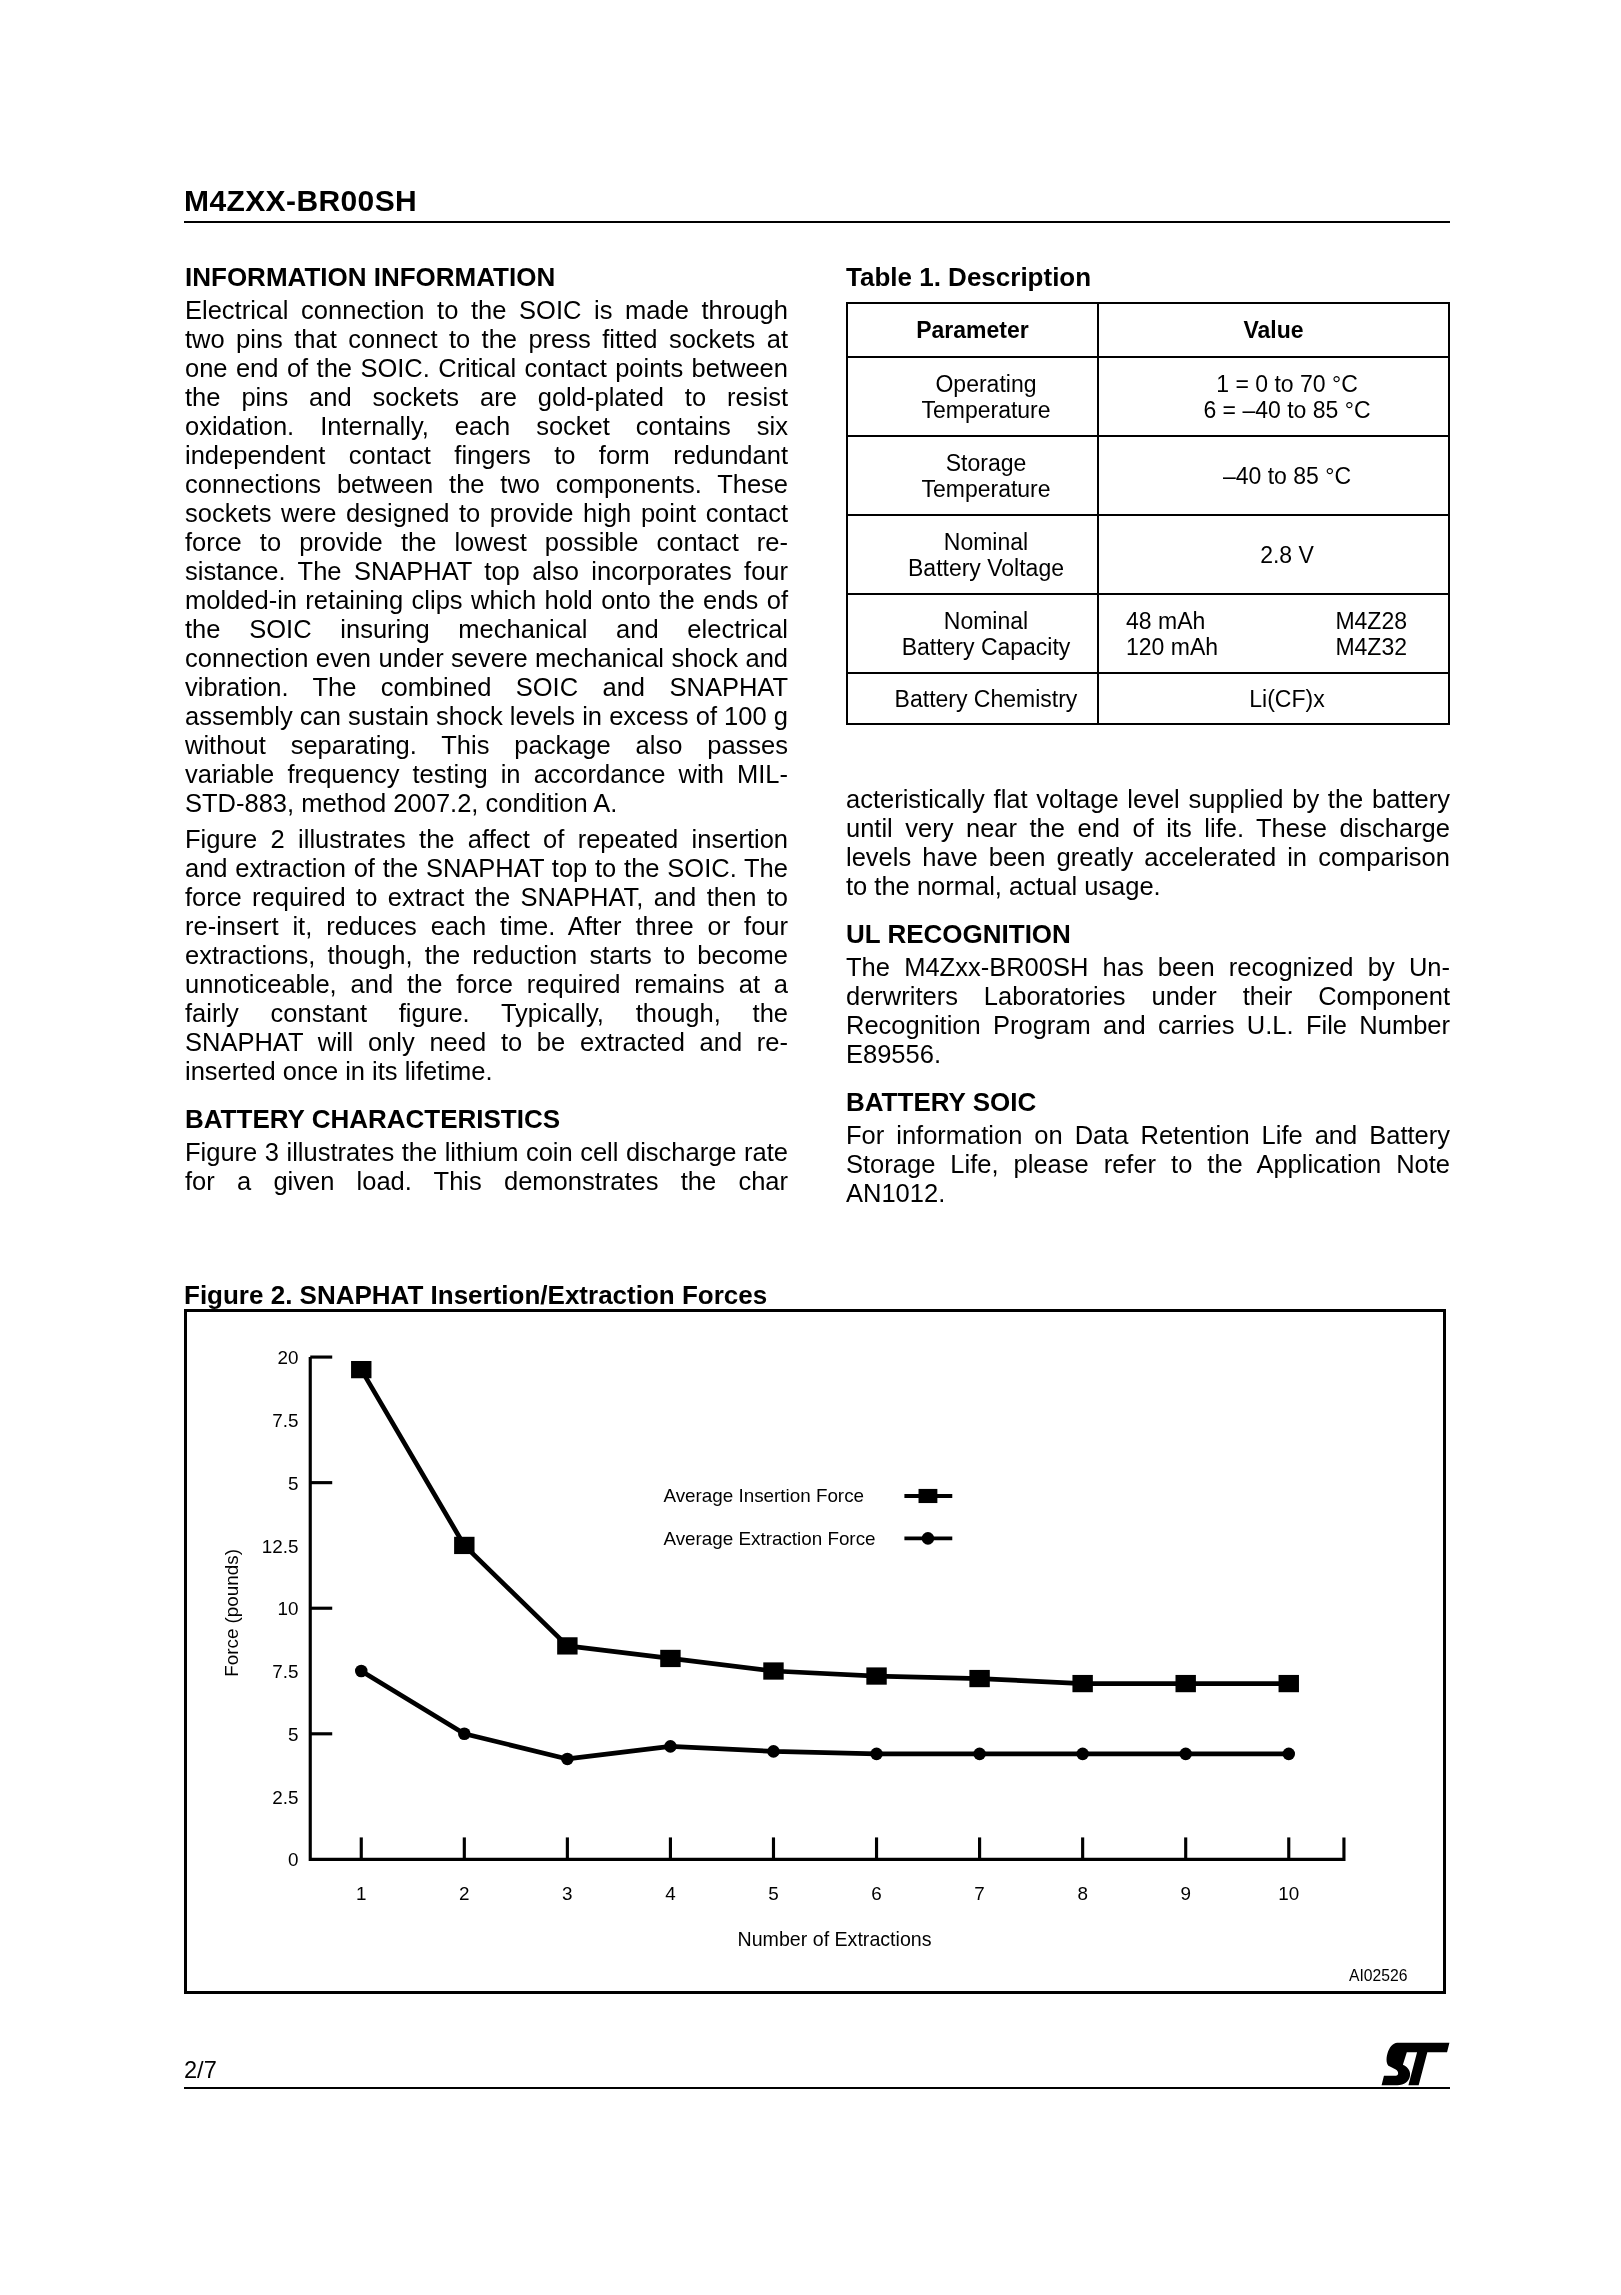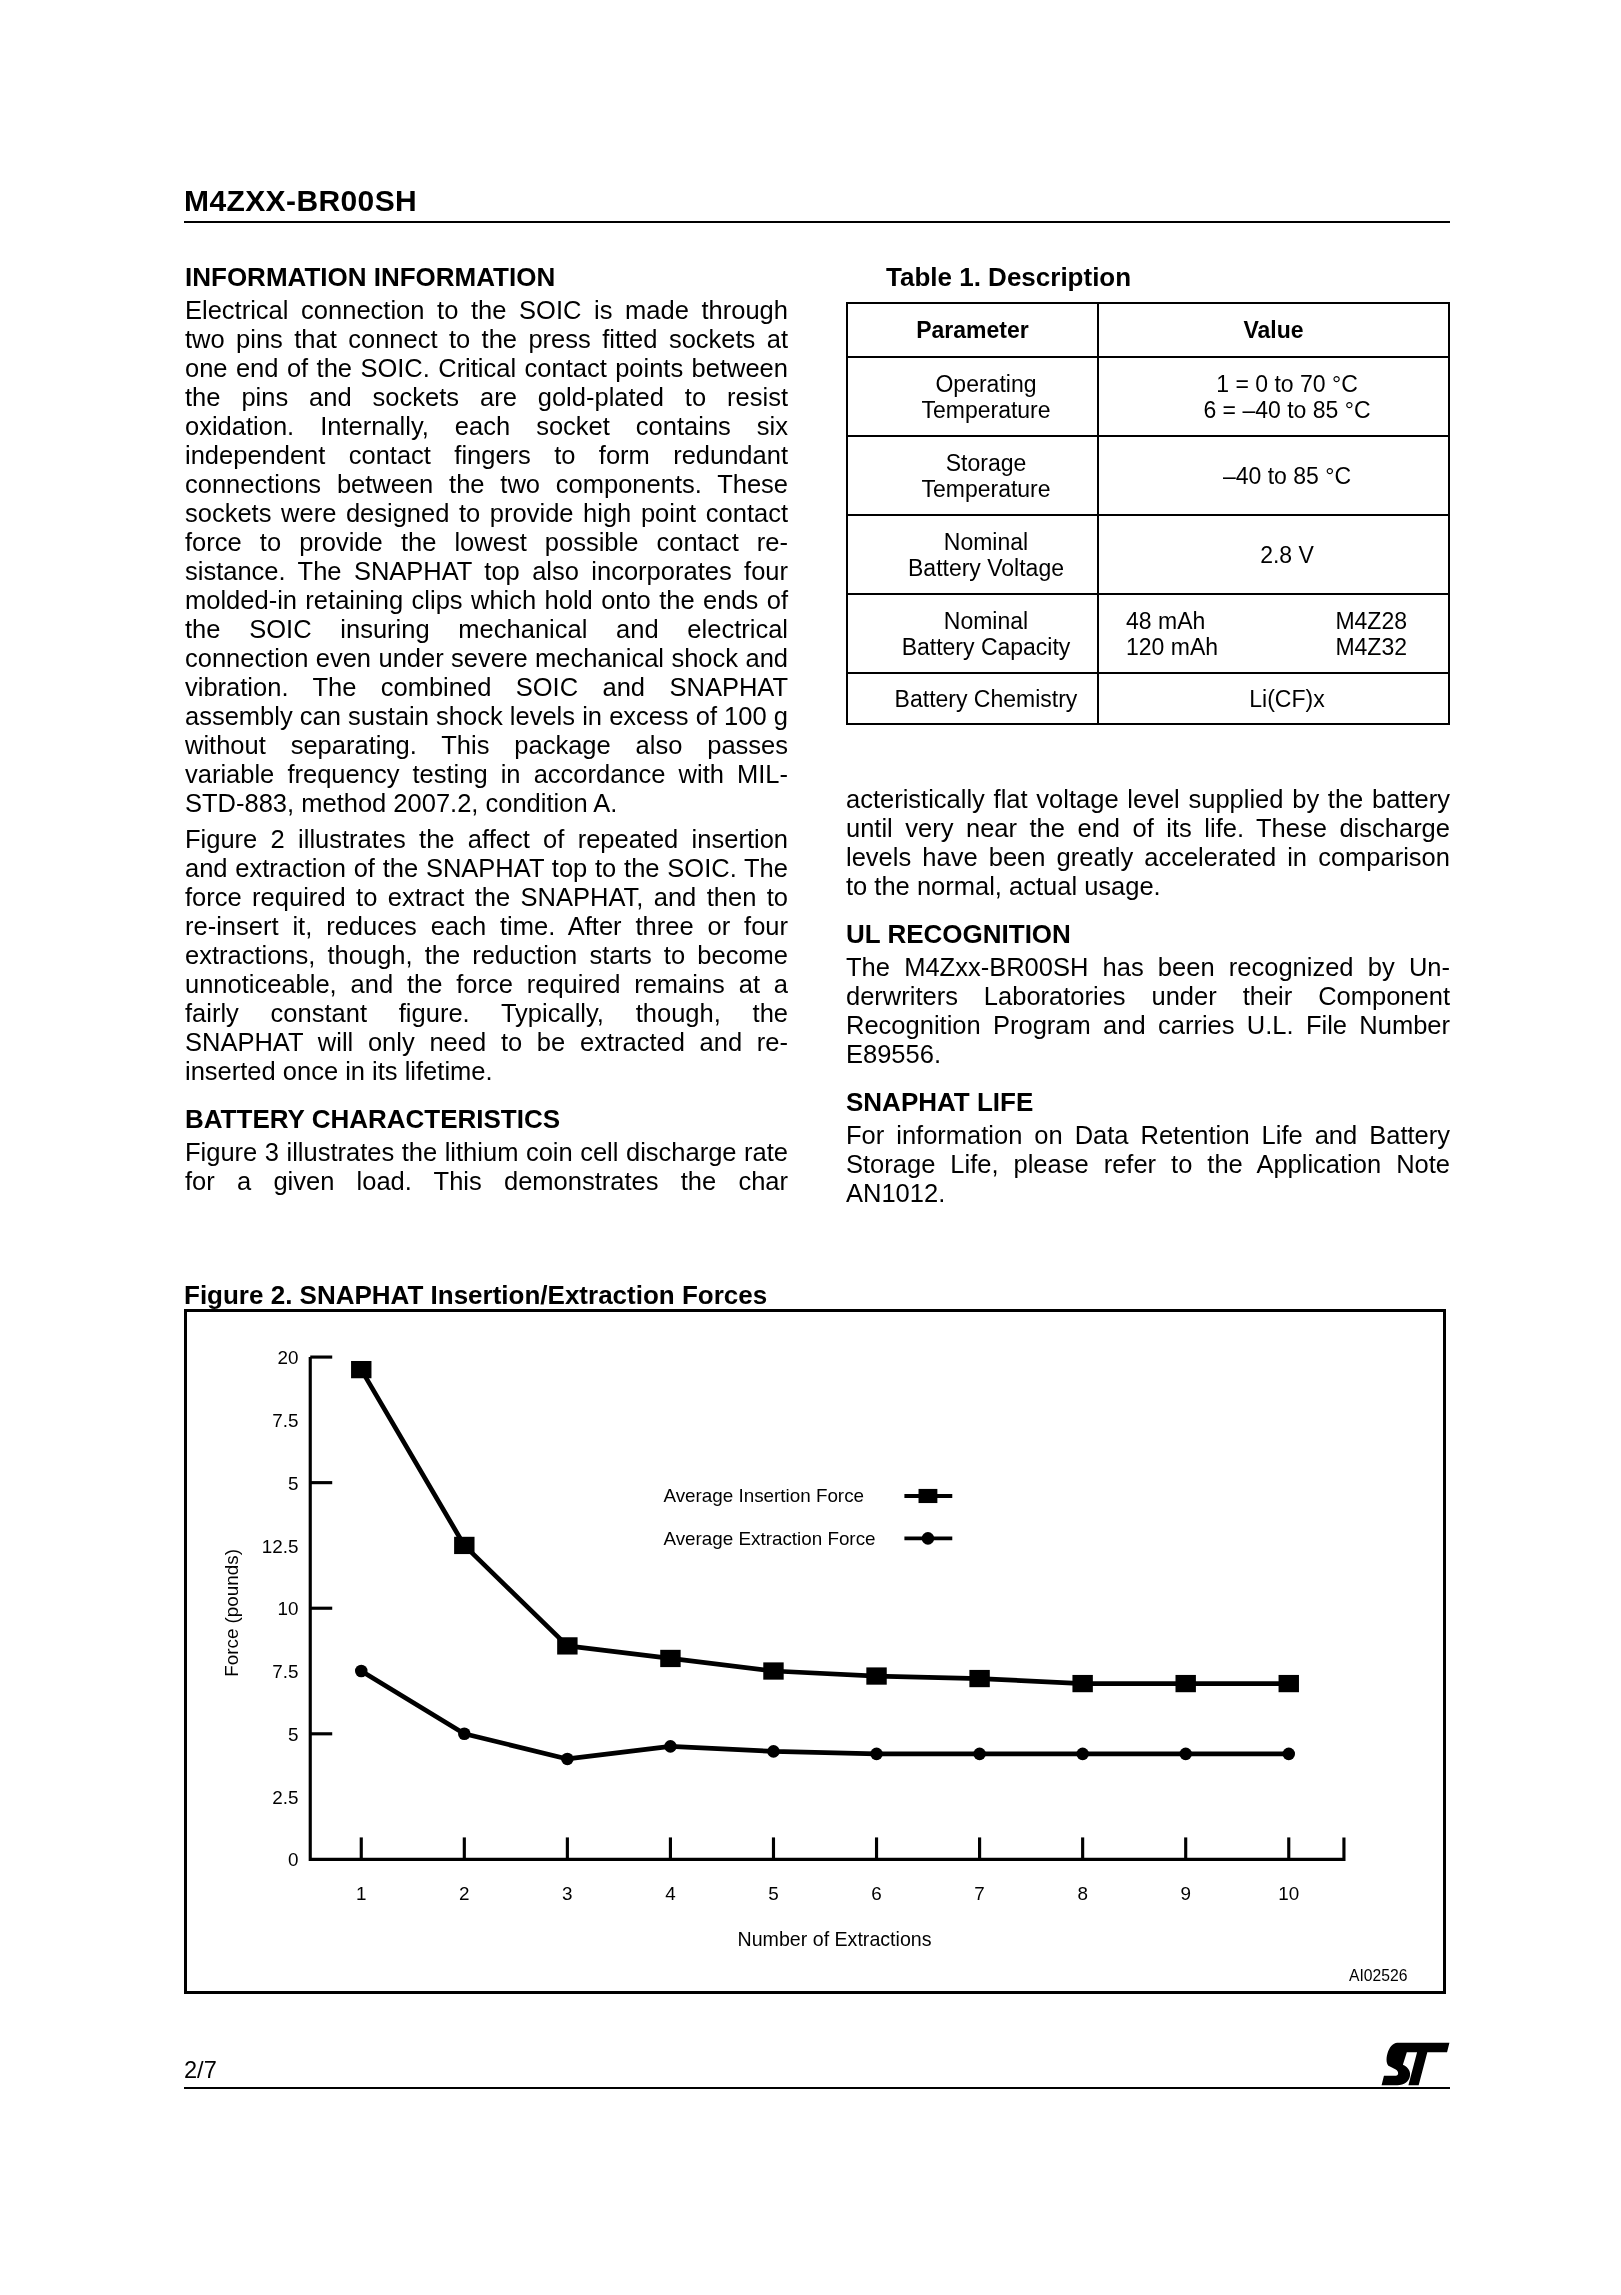--- a/index.html
+++ b/index.html
@@ -4,21 +4,21 @@
 <style>
   html, body { margin:0; padding:0; background:#ffffff; }
   body { width:1622px; height:2295px; position:relative; overflow:hidden; color:#000; font-family:"Liberation Sans", sans-serif; }
   .abs { position:absolute; }
   .doc-title { left:184px; top:184px; font-size:30px; font-weight:bold; letter-spacing:0.4px; }
   .rule { background:#000; }
   .col { position:absolute; width:603px; font-size:25.5px; line-height:29px; text-align:justify; }
   .col p { margin:0 0 7px 0; hyphens:manual; }
   .col h2 { margin:0 0 3.1px 0; font-size:26px; line-height:31px; font-weight:bold; }
   .col .gap { height:22px; }
-  .table-title { font-size:26px; font-weight:bold;margin-left:40px; }
+  .table-title { font-size:26px; font-weight:bold; }
   table.desc { position:absolute; left:846px; top:302px; width:604px; border-collapse:collapse; font-size:23px; line-height:26px;border-radius:10px; }
   table.desc td, table.desc th { border:2.4px solid #000; vertical-align:middle; }
   table.desc th { height:50px; font-weight:bold; text-align:center; }
   table.desc td { height:77px; padding:0 0 0 27px; text-align:center; }
   table.desc td.short { height:49px; }
   .val-row { display:flex; justify-content:space-between; padding-right:41px; }
   .fig-title { left:184px; top:1280px; font-size:26px; font-weight:bold; }
   .fig-box { left:184px; top:1309px; width:1262px; height:685px; border:3.1px solid #000; box-sizing:border-box; }
   svg text { font-family:"Liberation Sans", sans-serif; }
   .footer-page { left:184px; top:2057px; font-size:23.6px; }
@@ -96,21 +96,21 @@
   </tr>
 </tbody>
   </table>
 
 <div class="col" style="left:846px;top:785px;width:604px;">
   <p>acteristically flat voltage level supplied by the bat­tery until very near the end of its life.  These discharge levels have been greatly accelerated in comparison to the normal, actual usage.</p>
   <div class="gap" style="height:11px"></div>
   <h2>UL RECOGNITION</h2>
   <p>The M4Zxx-BR00SH has been recognized by Un­derwriters Laboratories under their Component Recognition Program and carries U.L. File Num­ber E89556.</p>
   <div class="gap" style="height:11px"></div>
-  <h2>SNAPHAT LIFE</h2>
+  <h2>BATTERY SOIC</h2>
   <p>For information on Data Retention Life and Battery Storage Life, please refer to the Application Note AN1012.</p>
 </div>
 
 <div class="abs fig-title">Figure 2. SNAPHAT Insertion/Extraction Forces</div>
 <div class="abs fig-box"></div>
 
 <svg class="abs" style="left:0;top:0;" width="1622" height="2295" viewBox="0 0 2066 2924">
   <g id="axes" stroke="#000" fill="none" stroke-width="4">
       <polyline points="395,1729 395,2369 1712,2369 1712,2341"></polyline>
       <line x1="395" y1="1729" x2="423" y2="1729"></line>

